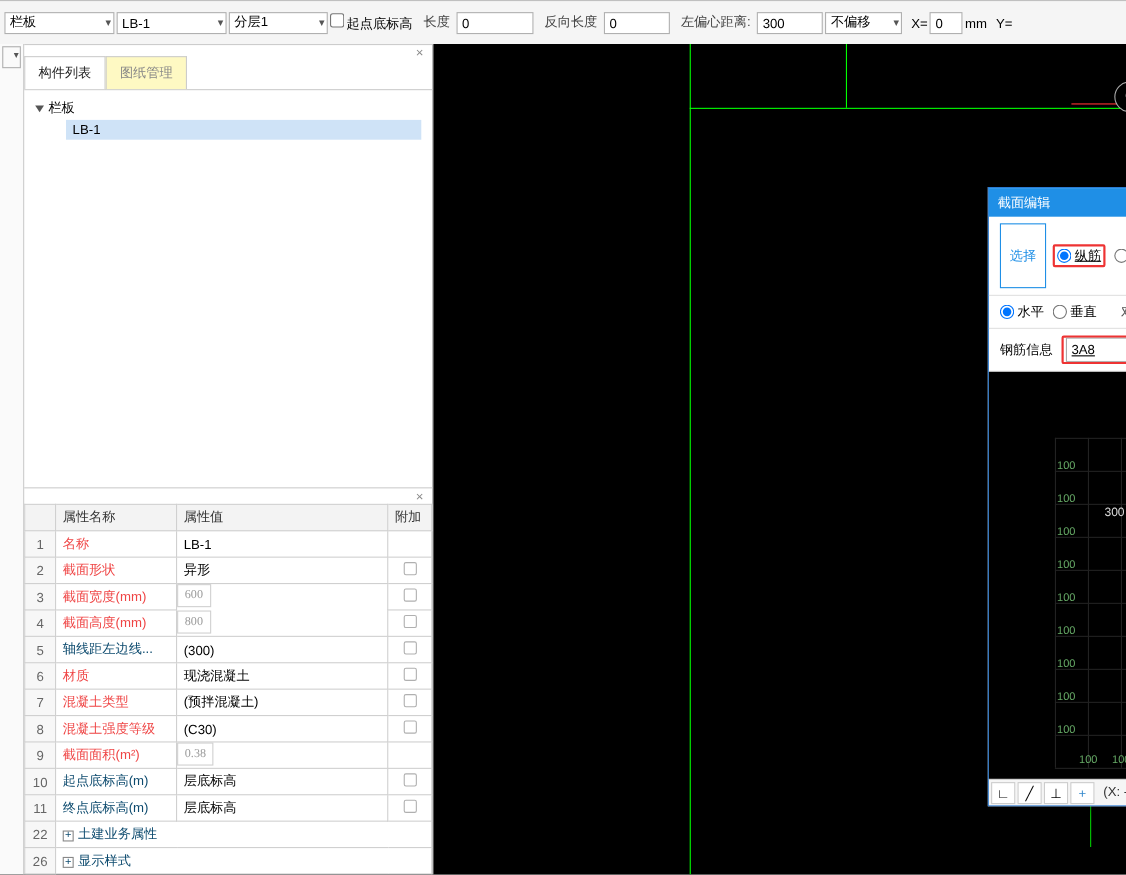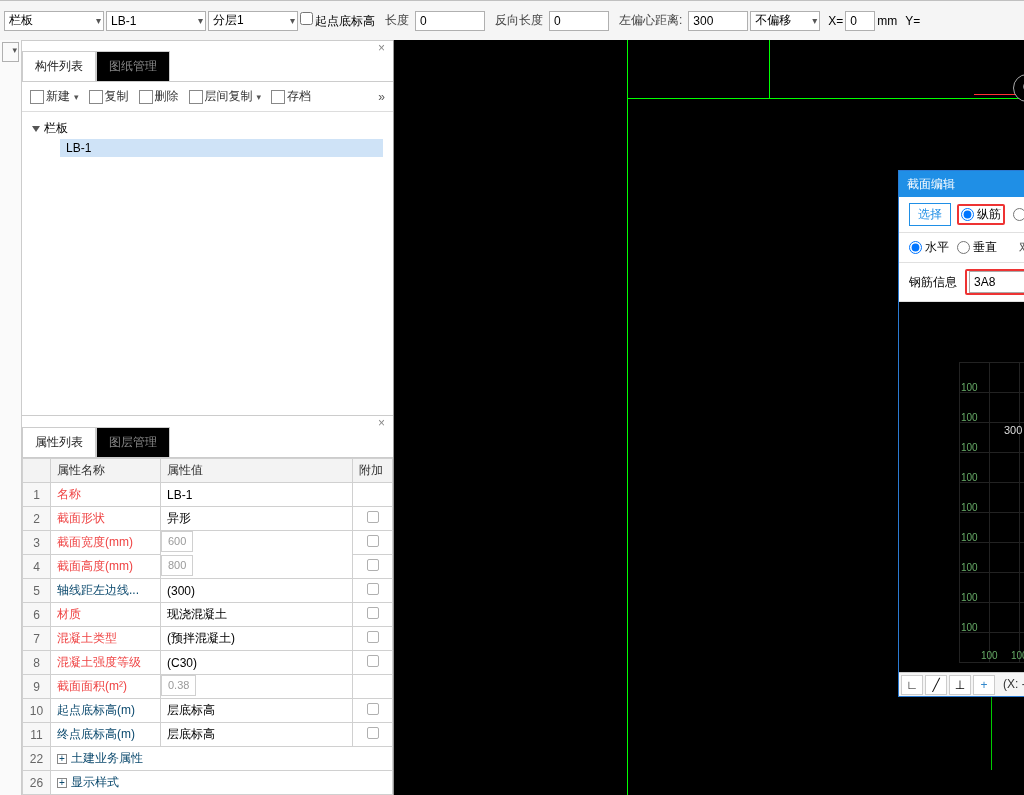--- a/index.html
+++ b/index.html
@@ -14,21 +14,21 @@
 .topbar input[type=checkbox] { margin-right: 2px; }
 .topbar .xy { margin-left: 6px; }
 
 
 .body-wrap { display: flex; height: 755px; }
 .left-pane { width: 394px; display: flex; flex-direction: column; border-right: 1px solid #9a9a9a; }
 .right-pane { flex: 1; background: #000; position: relative; overflow: hidden; }
 
 
 .tabs { display: flex; border-bottom: 1px solid #ccc; height: 28px; align-items: flex-end; }
-.tabs .tab { padding: 6px 12px; border: 1px solid #ccc; border-bottom: none; background: #000000; color: #888; cursor: pointer; }
+.tabs .tab { padding: 6px 12px; border: 1px solid #ccc; border-bottom: none; background: #fef9c3; color: #888; cursor: pointer; }
 .tabs .tab.active { background: #fff; color: #222; }
 
 
 .toolbar { display: flex; align-items: center; height: 30px; gap: 10px; padding: 0 8px; border-bottom: 1px solid #ddd; position: relative; }
 .toolbar .tbtn { display: flex; align-items: center; gap: 2px; cursor: pointer; color: #333; }
 .toolbar .ticon { width: 14px; height: 14px; display: inline-block; border: 1px solid #888; }
 .ico-new { border-color:#e6a23c; }
 .ico-copy { border-color:#409eff; }
 .ico-del { border-color:#f56c6c; }
 .ico-lcp { border-color:#cc7f33; }
@@ -53,21 +53,21 @@
 .pane-header-x span{cursor:pointer;}
 
 
 .prop-wrap { display:flex; flex-direction:column; min-height:0; border-top: 1px solid #ccc;}
 .prop-table { width: 100%; border-collapse: collapse; }
 .prop-table th, .prop-table td { border: 1px solid #d0d0d0; padding: 3px 6px; height: 21px; text-align: left; }
 .prop-table th { background: #f3f3f3; font-weight: normal; color: #333; }
 .prop-table td.idx { text-align: center; color: #666; width: 28px; background:#f7f7f7; }
 .prop-table td.name { color: #ef4444; width: 110px; }
 .prop-table td.name.black { color:#0c4a6e; }
-.prop-table td.val.dim { color: #9a9a9a; }
+.prop-table td.val.dim { color: #9a9a9a; font-family: Liberation Serif, serif; }
 .prop-table td.addl { text-align: center; width: 40px; }
 .prop-table td.addl .box { width:12px;height:12px;border:1px solid #b0b0b0;border-radius:2px;display:inline-block;}
 .expander { display:inline-block; width:10px;height:10px;border:1px solid #888;text-align:center;line-height:8px;font-size:10px;margin-right:4px;}
 
 
 .left-strip { width:22px; border-right:1px solid #ccc; background:#fafafa; }
 .left-strip .dd2 { height:20px; border:1px solid #b0b0b0; margin:2px; position:relative;}
 .left-strip .dd2::after{content:"▾"; position:absolute; right:1px; top:2px; font-size:9px;color:#555;}
 .left-main { flex:1; display:flex; flex-direction:column; min-width:0; }
 
@@ -78,25 +78,25 @@
 .hline{height:1px;background:#0f0;}
 .vline{width:1px;background:#0f0;}
 .hline.red{background:#f33;}
 
 .c-badge{ position:absolute; left:619px; top:34px; width:28px;height:28px; border:1.5px solid #aaa; border-radius:50%; color:#ccc; text-align:center; line-height:24px; background:#000;}
 
 
 .dialog { position: absolute; left: 504px; top: 130px; width: 480px; background: #fff; border: 1px solid #2a7ad2; box-shadow: 0 2px 8px rgba(0,0,0,.3); }
 .dlg-title { background: #1f8fe6; color: #fff; height: 26px; display: flex; align-items: center; justify-content: space-between; padding: 0 8px; }
 .dlg-row { display: flex; align-items: center; gap: 8px; padding: 6px 10px; border-bottom: 1px solid #e0e0e0; }
-.dlg-row .btn { border: 1px solid #bcd; padding: 2px 8px; cursor: pointer; }
+.dlg-row .btn { border: 1px solid #bcd; padding: 20px 8px; cursor: pointer; }
 .dlg-row .btn.sel { border-color:#1f8fe6; color:#1f8fe6; }
 .dlg-row label { display:flex; align-items:center; gap:3px; cursor:pointer;}
 .dlg-row .txt { color:#555; cursor:pointer; }
-.redbox { border:2px solid #e33; border-radius:2px; padding:0 2px; }
+.redbox { border:2px solid #e33; border-radius:2px; padding:0 2px;text-decoration:underline; }
 .rb-offset{ margin-left:-2px; }
 input.rebar{ height:20px; width:90px; border:1px solid #aaa; padding:0 4px;}
 .rebar-wrap{ display:flex; align-items:center; border:1px solid #aaa;}
 .dlg-canvas { background:#000; height:370px; position:relative; }
 .dlg-statusbar { display:flex; align-items:center; height:24px; border-top:1px solid #ccc; background:#f5f5f5; }
 .dlg-statusbar .ic { width:22px;height:20px;border:1px solid #ccc;margin-left:2px;display:flex;align-items:center;justify-content:center; background:#fff; cursor:pointer;}
 .dlg-statusbar .coords{ margin-left:8px; color:#333; }
 .grid-v{position:absolute;width:1px;background:#222;}
 .grid-h{position:absolute;height:1px;background:#222;}
 .dim { position:absolute; color:#ddd; font-size:11px; }
@@ -129,54 +129,27 @@
     <div class="left-pane-inner">
       <div class="left-strip">
         <div class="dd2"></div>
       </div>
       <div class="left-main">
         <div class="pane-header-x"><span>×</span></div>
         <div class="tabs">
           <div class="tab active">构件列表</div>
           <div class="tab">图纸管理</div>
         </div>
-        <div class="toolbar">
-          <span class="tbtn arrow">
-              <span class="ticon ico-new"></span>
-              <span>新建</span>
-            </span>
-          <span class="tbtn">
-              <span class="ticon ico-copy"></span>
-              <span>复制</span>
-            </span>
-          <span class="tbtn">
-              <span class="ticon ico-del"></span>
-              <span>删除</span>
-            </span>
-          <span class="tbtn arrow">
-              <span class="ticon ico-lcp"></span>
-              <span>层间复制</span>
-            </span>
-          <span class="tbtn">
-              <span class="ticon ico-arc"></span>
-              <span>存档</span>
-            </span>
-          <span class="more">»</span>
-        </div>
         <div class="tree">
           <div class="node"><span class="tri"></span><span>栏板</span></div>
           <div class="leaf sel">LB-1</div>
         </div>
 
         <div class="prop-wrap">
           <div class="pane-header-x" style="border-top:none"><span>×</span></div>
-          <div class="tabs">
-            <div class="tab active">属性列表</div>
-            <div class="tab">图层管理</div>
-          </div>
           <table class="prop-table">
             <thead>
                 <tr>
               <th></th>
               <th>属性名称</th>
               <th>属性值</th>
               <th>附加</th>
             </tr>
               </thead>
             <tbody id="prop-body">

